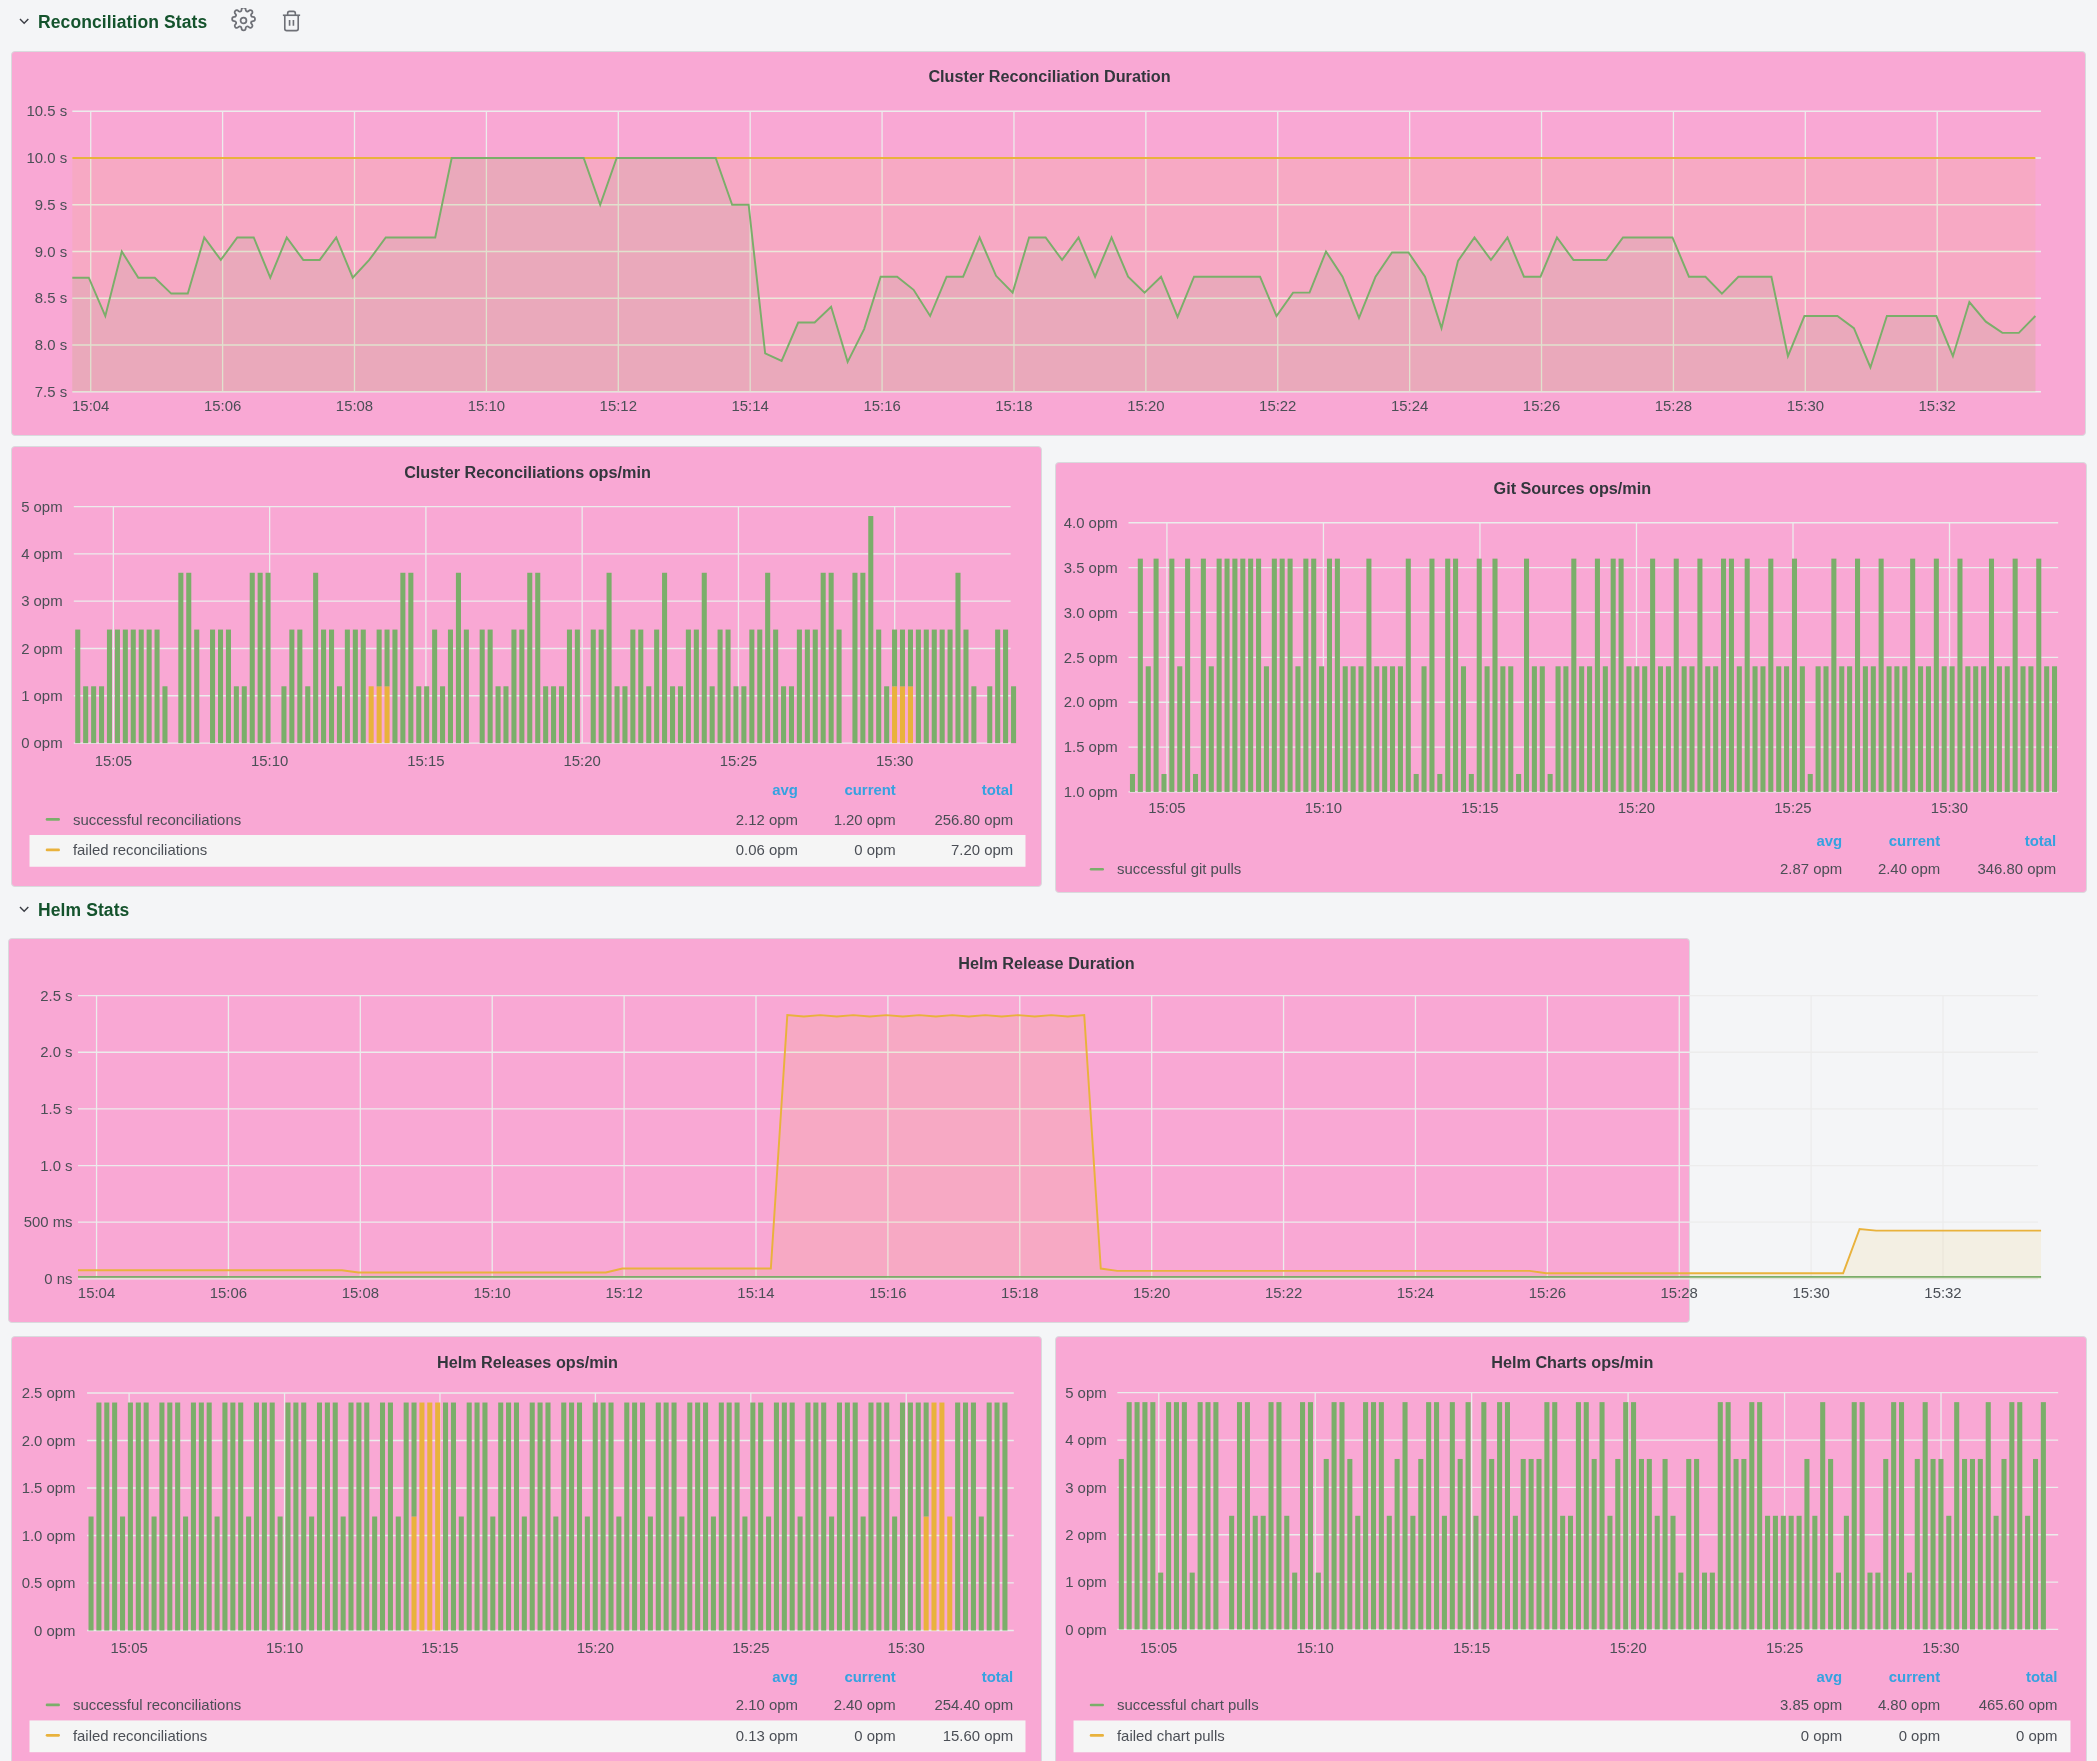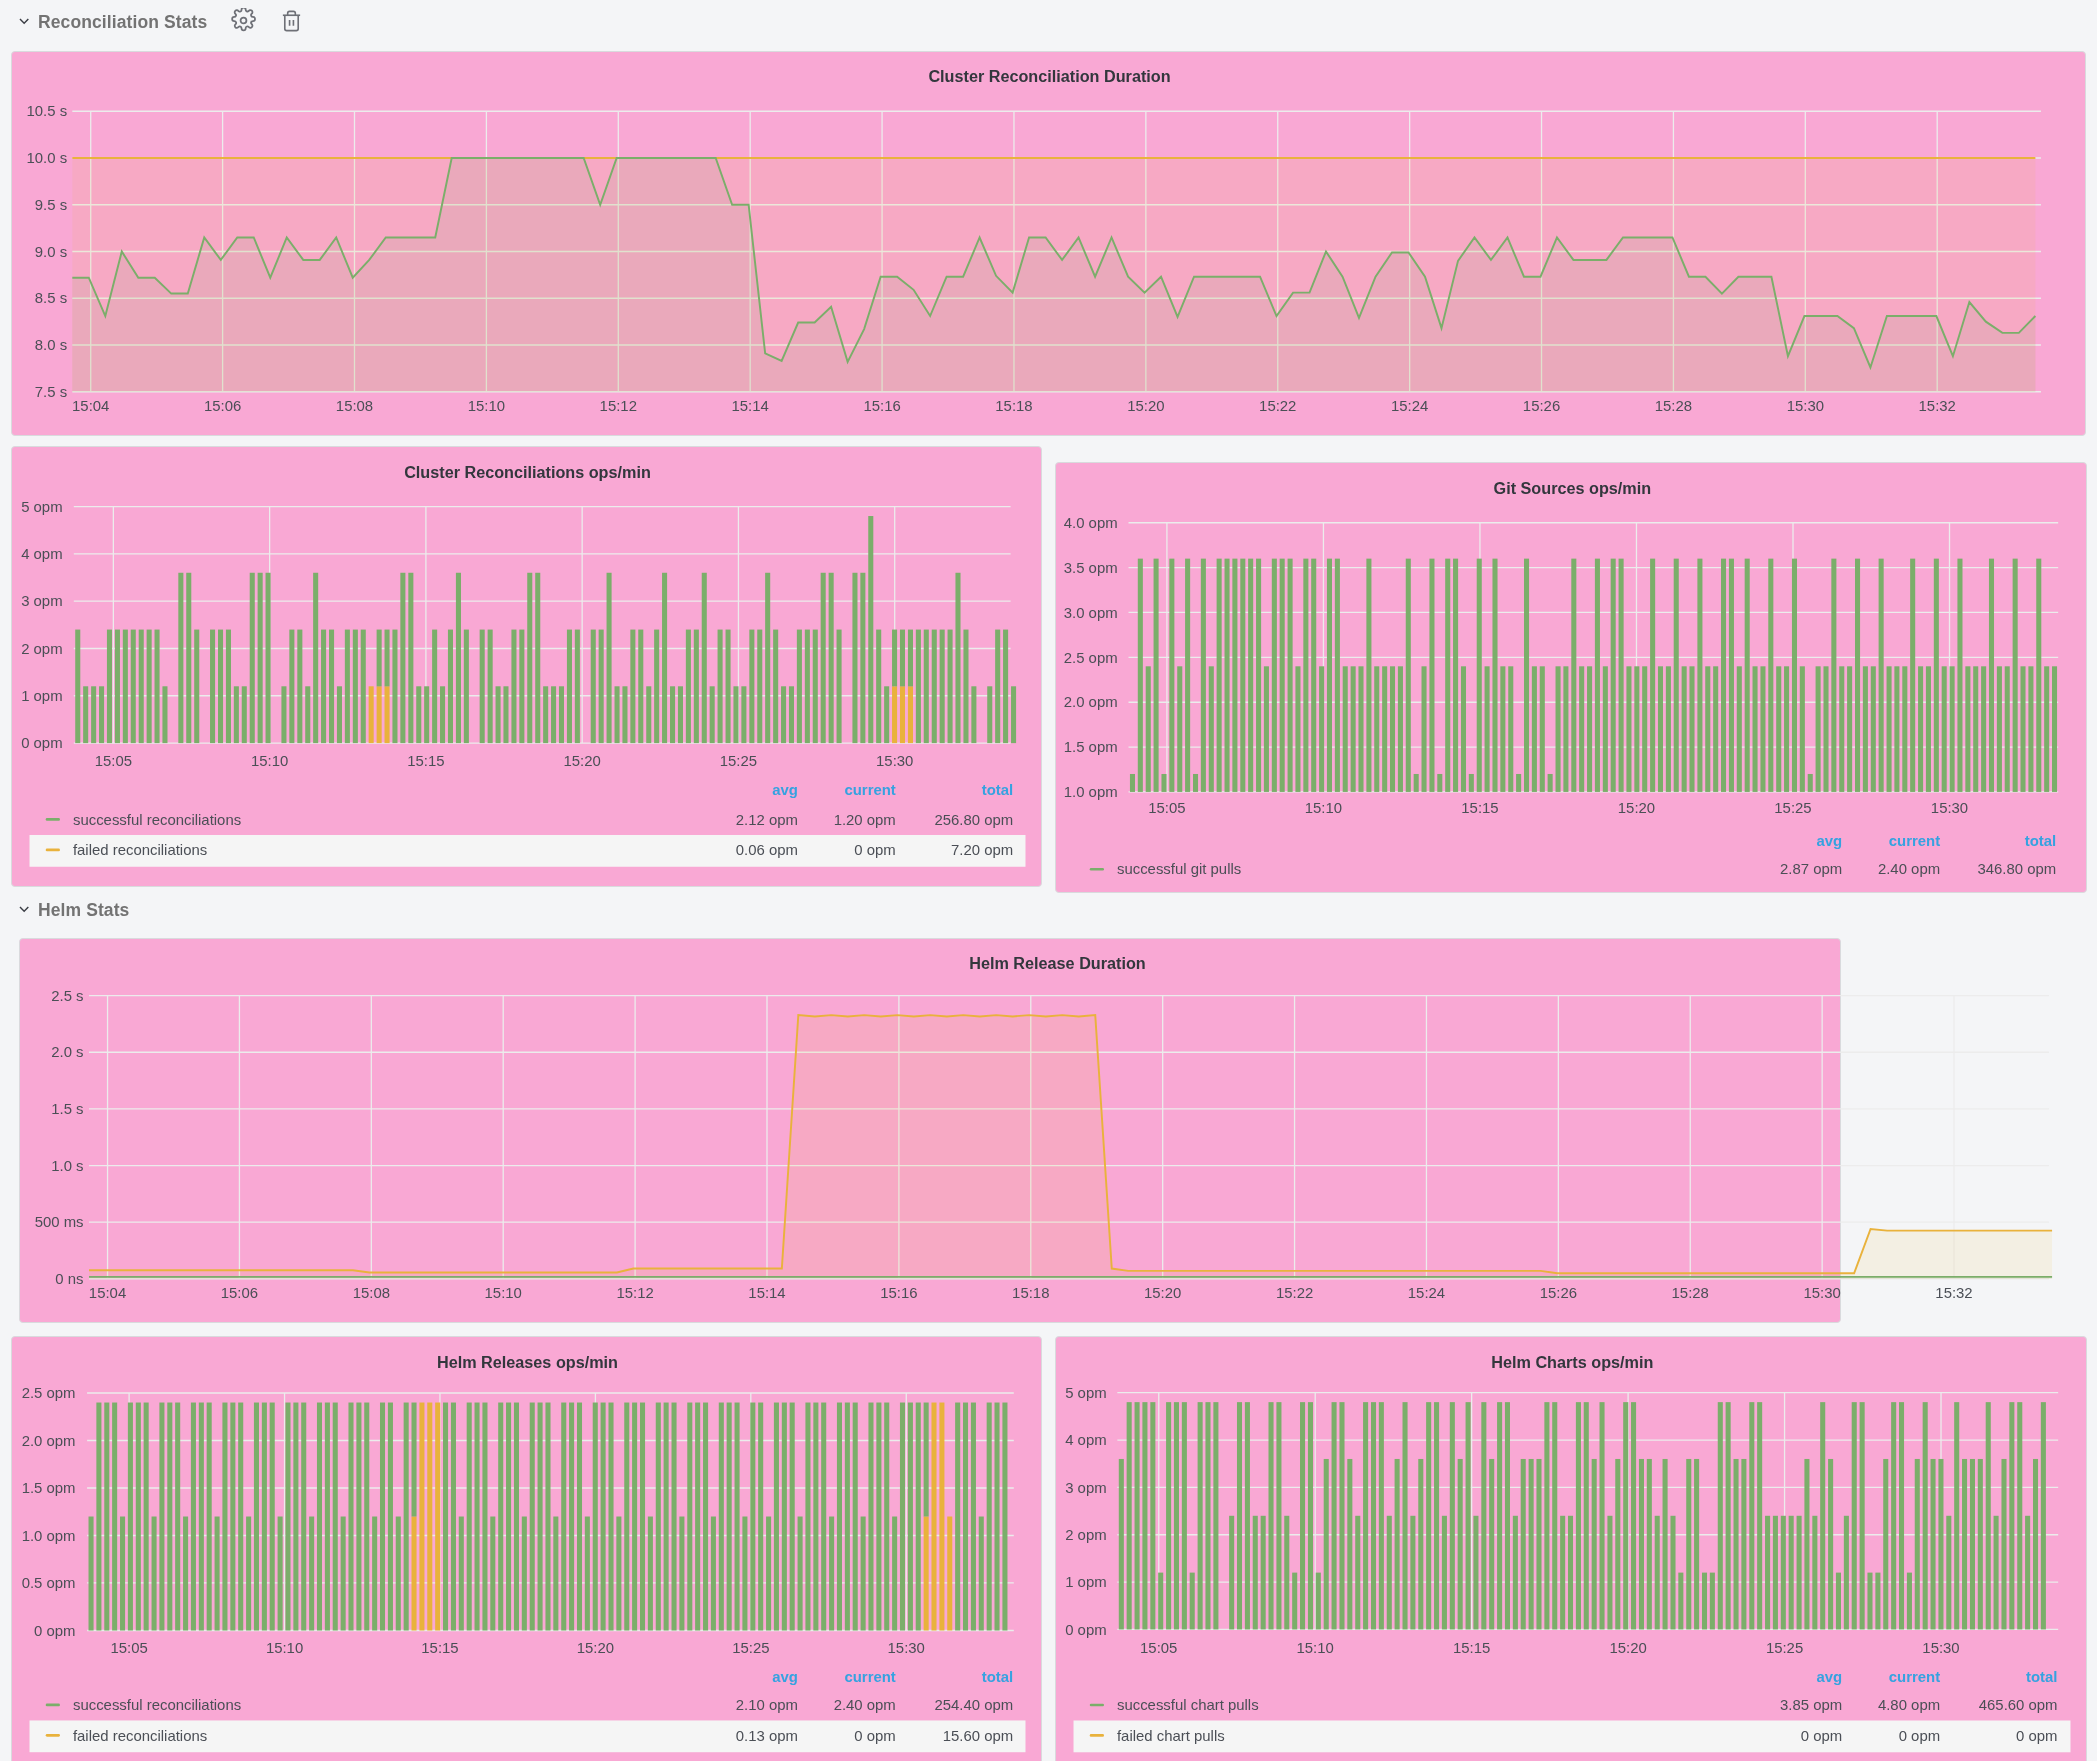--- a/index.html
+++ b/index.html
@@ -1,17 +1,17 @@
 <!DOCTYPE html>
 <html style="font-size:10.4px"><head><meta charset="utf-8"><title>dash</title>
 <style>
 html,body{margin:0;padding:0;}
 body{width:2097px;height:1761px;background:#f4f5f7;font-family:"Liberation Sans", sans-serif;position:relative;overflow:hidden;}
 .panel{position:absolute;background:#f9a8d4;border:1.3px solid #d9dadd;border-radius:3.9px;box-sizing:border-box;}
-.rowtitle{position:absolute;font-size:17.5px;font-weight:bold;color:#737373;letter-spacing:0.1px;}
+.rowtitle{position:absolute;font-size:17.5px;font-weight:bold;color:#14532d;letter-spacing:0.1px;}
 </style></head>
 <body>
 <svg width="14.3" height="14.3" viewBox="0 0 24 24" style="position:absolute;left:17px;top:14.3px" fill="none" stroke="#3a3d44" stroke-width="2.4">
     <path d="M5 8.5l7 7 7-7"></path>
   </svg>
 <div class="rowtitle" style="left:38px;top:12.3px">Reconciliation Stats</div>
 <svg width="25" height="25" viewBox="0 0 24 24" style="position:absolute;left:231px;top:8.4px" fill="none" stroke="#6e7077" stroke-width="1.7">
     <path d="M12 9.2a2.8 2.8 0 1 0 0 5.6 2.8 2.8 0 0 0 0-5.6z"></path>
     <path d="M19.4 13.5a1.6 1.6 0 0 0 .3 1.8l.1.1a2 2 0 1 1-2.8 2.8l-.1-.1a1.6 1.6 0 0 0-1.8-.3 1.6 1.6 0 0 0-1 1.5v.2a2 2 0 1 1-4 0v-.1a1.6 1.6 0 0 0-1-1.5 1.6 1.6 0 0 0-1.8.3l-.1.1a2 2 0 1 1-2.8-2.8l.1-.1a1.6 1.6 0 0 0 .3-1.8 1.6 1.6 0 0 0-1.5-1h-.2a2 2 0 1 1 0-4h.1a1.6 1.6 0 0 0 1.5-1 1.6 1.6 0 0 0-.3-1.8l-.1-.1a2 2 0 1 1 2.8-2.8l.1.1a1.6 1.6 0 0 0 1.8.3h.1a1.6 1.6 0 0 0 1-1.5v-.2a2 2 0 1 1 4 0v.1a1.6 1.6 0 0 0 1 1.5 1.6 1.6 0 0 0 1.8-.3l.1-.1a2 2 0 1 1 2.8 2.8l-.1.1a1.6 1.6 0 0 0-.3 1.8v.1a1.6 1.6 0 0 0 1.5 1h.2a2 2 0 1 1 0 4h-.1a1.6 1.6 0 0 0-1.5 1z"></path>
   </svg>
@@ -388,21 +388,21 @@
       <text x="94" y="634" font-family="&quot;Liberation Sans&quot;, sans-serif" font-size="23" fill="#4b4f56">successful git pulls</text>
       <text x="1212" y="634" text-anchor="end" font-family="&quot;Liberation Sans&quot;, sans-serif" font-size="23" fill="#4b4f56">2.87 opm</text>
       <text x="1363" y="634" text-anchor="end" font-family="&quot;Liberation Sans&quot;, sans-serif" font-size="23" fill="#4b4f56">2.40 opm</text>
       <text x="1542" y="634" text-anchor="end" font-family="&quot;Liberation Sans&quot;, sans-serif" font-size="23" fill="#4b4f56">346.80 opm</text>
     </svg>
   </div>
 <svg width="14.3" height="14.3" viewBox="0 0 24 24" style="position:absolute;left:17px;top:902px" fill="none" stroke="#3a3d44" stroke-width="2.4">
     <path d="M5 8.5l7 7 7-7"></path>
   </svg>
 <div class="rowtitle" style="left:38px;top:900px">Helm Stats</div>
-<div class="panel" style="left:19px;top:938px;width:1822px;height:385px">
+<div class="panel" style="left:8px;top:938px;width:1682px;height:385px">
     <svg width="2075" height="385" style="position:absolute;left:0;top:0" xmlns="http://www.w3.org/2000/svg" viewBox="0 0 3200 593">
       <text x="1600" y="46" text-anchor="middle" font-family="&quot;Liberation Sans&quot;, sans-serif" font-size="25" font-weight="bold" fill="#33373d">Helm Release Duration</text>
       <line x1="106.4" y1="87.0" x2="3129" y2="87.0" stroke="#ececec" stroke-width="2"></line>
       <text x="98" y="95.0" text-anchor="end" font-family="&quot;Liberation Sans&quot;, sans-serif" font-size="23" fill="#4b4f56">2.5 s</text>
       <line x1="106.4" y1="174.3" x2="3129" y2="174.3" stroke="#ececec" stroke-width="2"></line>
       <text x="98" y="182.3" text-anchor="end" font-family="&quot;Liberation Sans&quot;, sans-serif" font-size="23" fill="#4b4f56">2.0 s</text>
       <line x1="106.4" y1="261.6" x2="3129" y2="261.6" stroke="#ececec" stroke-width="2"></line>
       <text x="98" y="269.6" text-anchor="end" font-family="&quot;Liberation Sans&quot;, sans-serif" font-size="23" fill="#4b4f56">1.5 s</text>
       <line x1="106.4" y1="349.0" x2="3129" y2="349.0" stroke="#ececec" stroke-width="2"></line>
       <text x="98" y="357.0" text-anchor="end" font-family="&quot;Liberation Sans&quot;, sans-serif" font-size="23" fill="#4b4f56">1.0 s</text>

